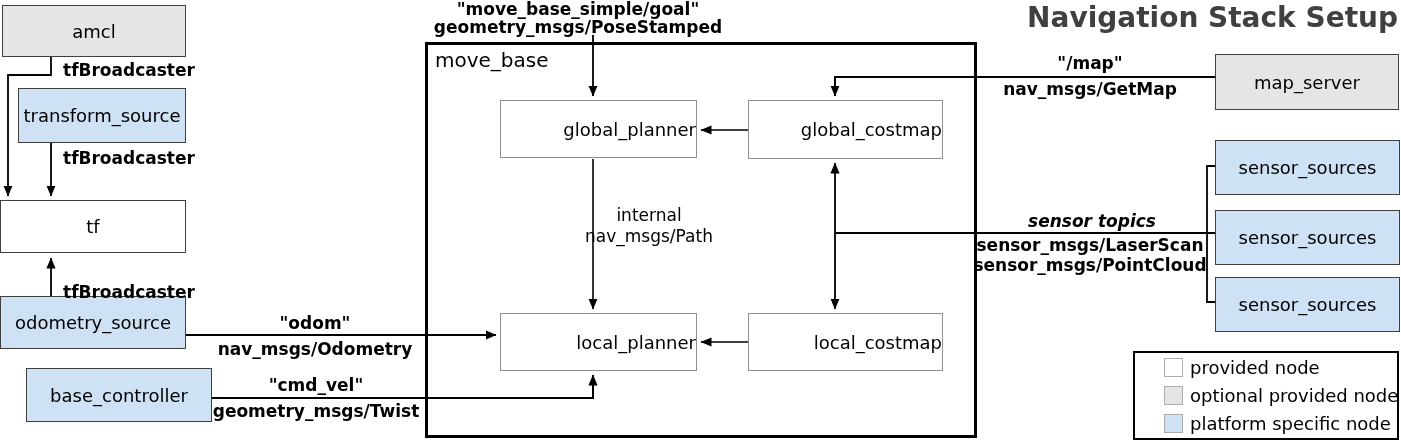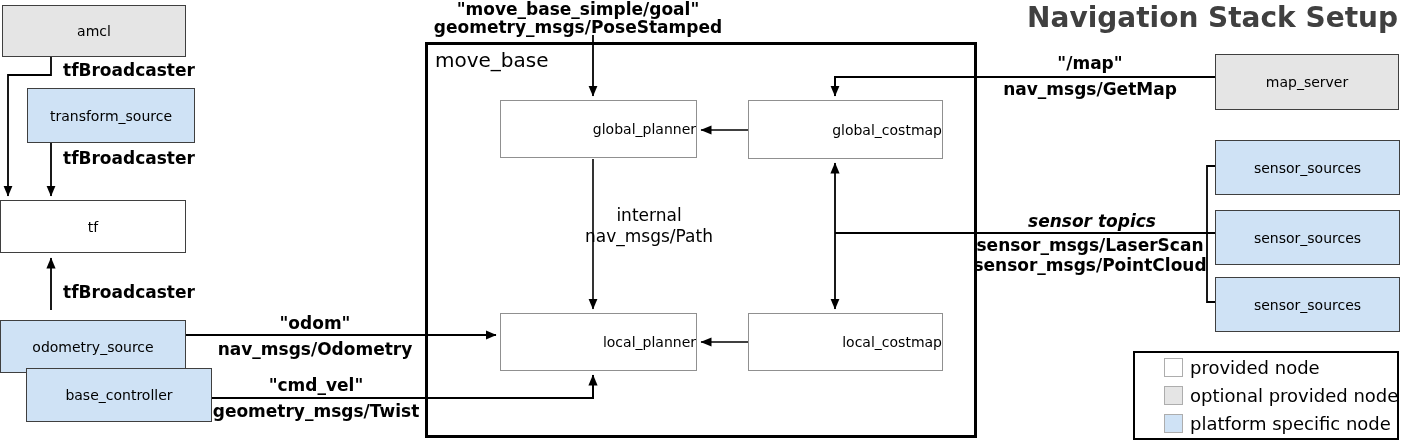--- a/index.html
+++ b/index.html
@@ -5,30 +5,30 @@
   html,body{margin:0;padding:0;background:#ffffff;}
   #stage{
     position:relative; width:1401px; height:442px; overflow:hidden;
     font-family:"DejaVu Sans","Liberation Sans",sans-serif; color:#000;
     background:#ffffff;
   }
   svg.wires{position:absolute;left:0;top:0;}
   .box{
     position:absolute; box-sizing:border-box;
     display:flex; align-items:center; justify-content:center;
-    font-size:14px; background:#fff; border:1px solid #3f3f3f;
+    font-size:18px; background:#fff; border:1px solid #3f3f3f;
     white-space:nowrap;
   }
   .gray{background:#e5e5e5;}
   .blue{background:#cfe2f5;}
   .inner{border:1px solid #909090;justify-content:flex-end;}
   #amcl{left:2px;top:5px;width:184px;height:52px;}
-  #transform_source{left:27px;top:88px;width:168px;height:55px;}
+  #transform_source{left:18px;top:88px;width:168px;height:55px;}
   #tf{left:0px;top:200px;width:186px;height:53px;}
-  #odometry_source{left:0px;top:320px;width:186px;height:53px;}
+  #odometry_source{left:0px;top:296px;width:186px;height:53px;}
   #base_controller{left:0px;top:368px;width:186px;height:54px;margin-left:26px;}
   #move_base{
     position:absolute; box-sizing:border-box;
     left:425px;top:42px;width:552px;height:396px;
     border:3px solid #000; background:transparent;
   }
   #move_base_label{position:absolute;left:7px;top:3px;font-size:20px;}
   #global_planner{left:500px;top:100px;width:197px;height:58px;}
   #global_costmap{left:748px;top:100px;width:195px;height:59px;}
   #local_planner{left:500px;top:313px;width:197px;height:58px;}

